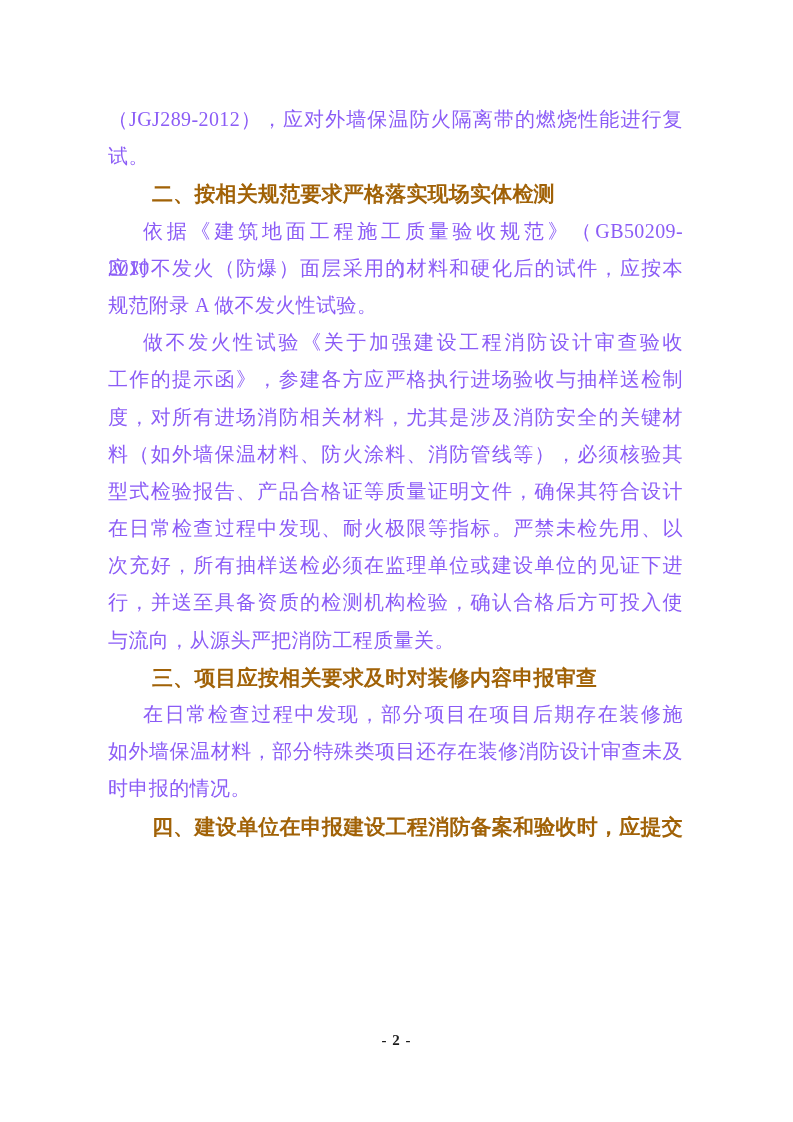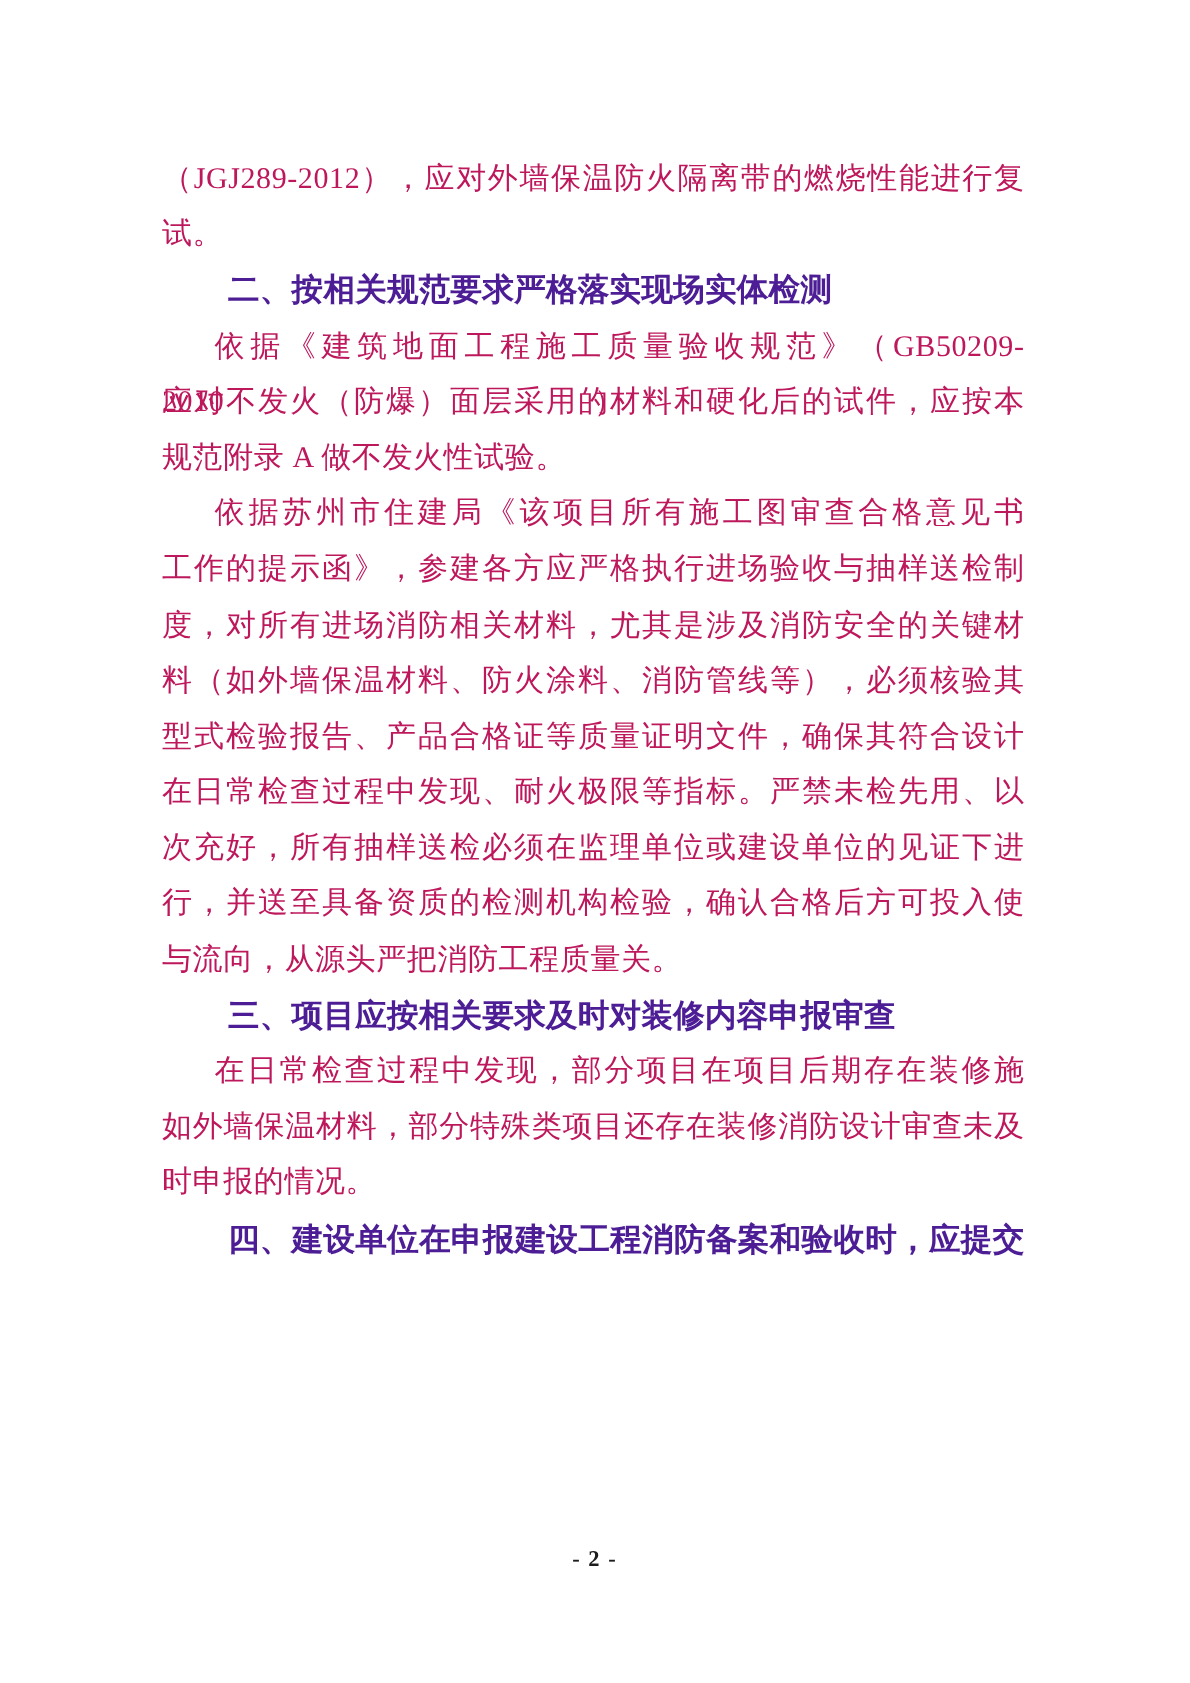--- a/index.html
+++ b/index.html
@@ -19,37 +19,37 @@
     position: absolute;
     left: 108px;
     right: 110px;
     top: 101px;
   }
   .line {
     display: block;
     height: 37.2px;
     line-height: 37.2px;
     font-size: 20px;
-    color: #be185d;
+    color: #8b5cf6;
     font-family: "Liberation Serif", "DejaVu Serif", serif;
     text-align: justify;
     letter-spacing: 0.4px;
     overflow: visible;
   }
   .line.fill {
     text-align-last: justify;
   }
   .paragraph .line.ind {
     text-indent: 35px;
   }
   .heading .line {
     font-family: "Liberation Sans", "DejaVu Sans", sans-serif;
     font-weight: 700;
     font-size: 21px;
-    color: #4c1d95;
+    color: #a16207;
     letter-spacing: 0.2px;
   }
   .heading .line.ind {
     text-indent: 44px;
   }
   .page-footer {
     position: absolute;
     left: 0;
     right: 0;
     top: 1031px;
@@ -74,21 +74,21 @@
       </div>
       <div class="block heading">
         <div class="line ind">二、按相关规范要求严格落实现场实体检测</div>
       </div>
       <div class="block paragraph">
         <div class="line fill ind">依据《建筑地面工程施工质量验收规范》（GB50209-2010），</div>
         <div class="line fill">应对不发火（防爆）面层采用的材料和硬化后的试件，应按本</div>
         <div class="line">规范附录 A 做不发火性试验。</div>
       </div>
       <div class="block paragraph">
-        <div class="line fill ind">依据苏州市住建局《该项目所有施工图审查合格意见书</div>
+        <div class="line fill ind">做不发火性试验《关于加强建设工程消防设计审查验收</div>
         <div class="line fill">工作的提示函》，参建各方应严格执行进场验收与抽样送检制</div>
         <div class="line fill">度，对所有进场消防相关材料，尤其是涉及消防安全的关键材</div>
         <div class="line fill">料（如外墙保温材料、防火涂料、消防管线等），必须核验其</div>
         <div class="line fill">型式检验报告、产品合格证等质量证明文件，确保其符合设计</div>
         <div class="line fill">在日常检查过程中发现、耐火极限等指标。严禁未检先用、以</div>
         <div class="line fill">次充好，所有抽样送检必须在监理单位或建设单位的见证下进</div>
         <div class="line fill">行，并送至具备资质的检测机构检验，确认合格后方可投入使</div>
         <div class="line">与流向，从源头严把消防工程质量关。</div>
       </div>
       <div class="block heading">

